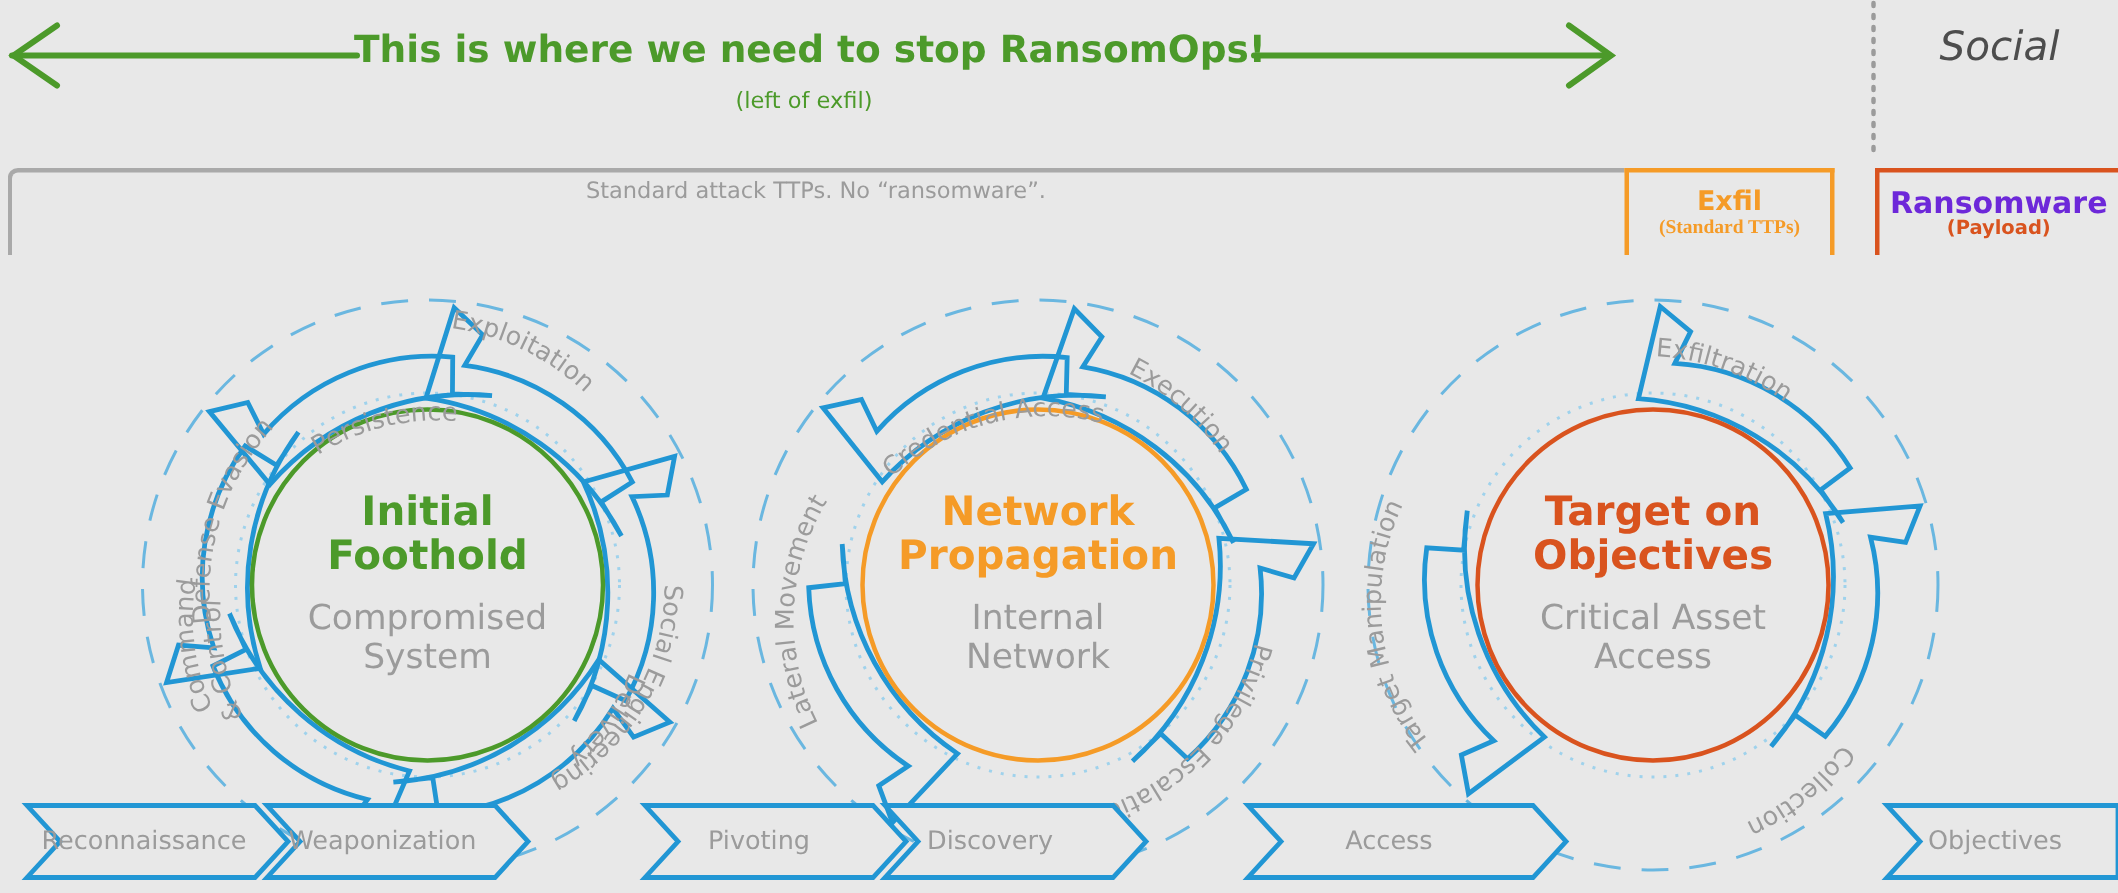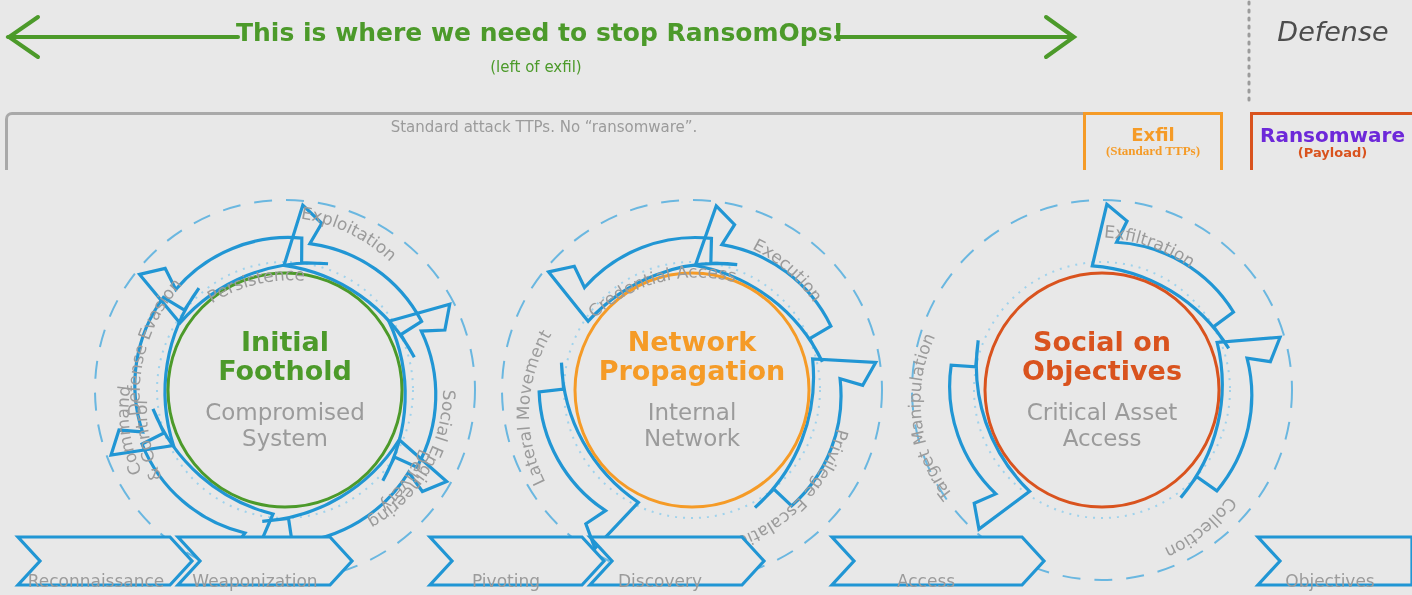--- a/index.html
+++ b/index.html
@@ -56,21 +56,20 @@
     position:absolute;width:240px;text-align:center;
     display:flex;flex-direction:column;align-items:center;justify-content:center;
   }
   .core .big{font-size:27px;font-weight:bold;line-height:1.07;}
   .core .sub{font-size:23px;color:#9b9b9b;line-height:1.12;margin-top:14px;}
 
   
   .chev-label{
     position:absolute;font-size:17px;color:#9b9b9b;white-space:nowrap;
     transform:translate(-50%,-50%);
-    margin-top:20px;
   }
   
   .arc-t{font-size:17px;fill:#9b9b9b;font-family:"DejaVu Sans","Liberation Sans",sans-serif;}
 </style>
 </head>
 <body>
 
 <div id="stage">
 
   <svg class="layer">
@@ -78,21 +77,21 @@
       <line x1="8" y1="37" x2="238" y2="37"></line>
       <polyline points="38,17 9,37 38,57"></polyline>
       <line x1="836" y1="37" x2="1070" y2="37"></line>
       <polyline points="1046,17 1074,37 1046,57"></polyline>
     </g>
     <line x1="1249" y1="2" x2="1249" y2="104" stroke="#9b9b9b" stroke-width="3" stroke-dasharray="2 6" stroke-linecap="round"></line>
   </svg>
 
   <div class="hdr-title">This is where we need to stop RansomOps!</div>
   <div class="hdr-sub">(left of exfil)</div>
-  <div class="payload-label">Defense</div>
+  <div class="payload-label">Social</div>
 
   <div class="ttpbar"></div>
   <div class="ttpbar-text">Standard attack TTPs. No “ransomware”.</div>
 
   <div class="exfilbox">
     <div class="t1">Exfil</div>
     <div class="t2">(Standard TTPs)</div>
   </div>
 
   <div class="ransombox">
@@ -244,21 +243,21 @@
       <span>Propagation</span>
     </div>
     <div class="sub">
       <span>Internal</span><br>
       <span>Network</span>
     </div>
   </div>
 
   <div class="core" style="left:982px;top:310px;height:160px;">
     <div class="big" style="color:#d9531e;">
-      <span>Social on</span><br>
+      <span>Target on</span><br>
       <span>Objectives</span>
     </div>
     <div class="sub">
       <span>Critical Asset</span><br>
       <span>Access</span>
     </div>
   </div>
 
   <div class="chev-label" style="left:96px;top:561px;">Reconnaissance</div>
   <div class="chev-label" style="left:255px;top:561px;">Weaponization</div>

